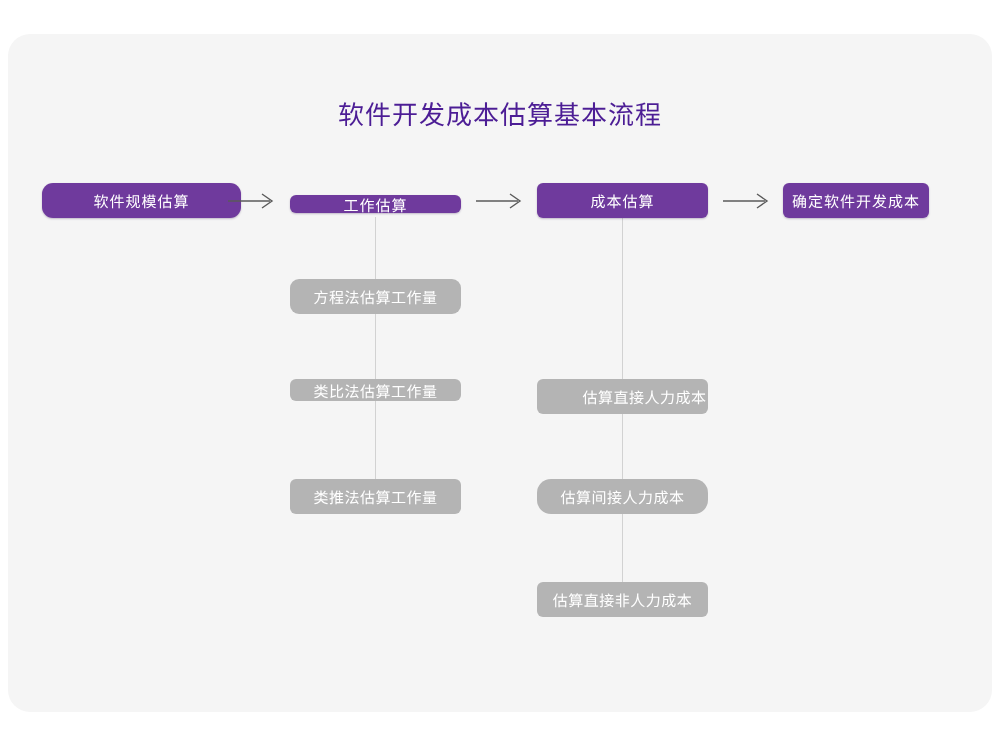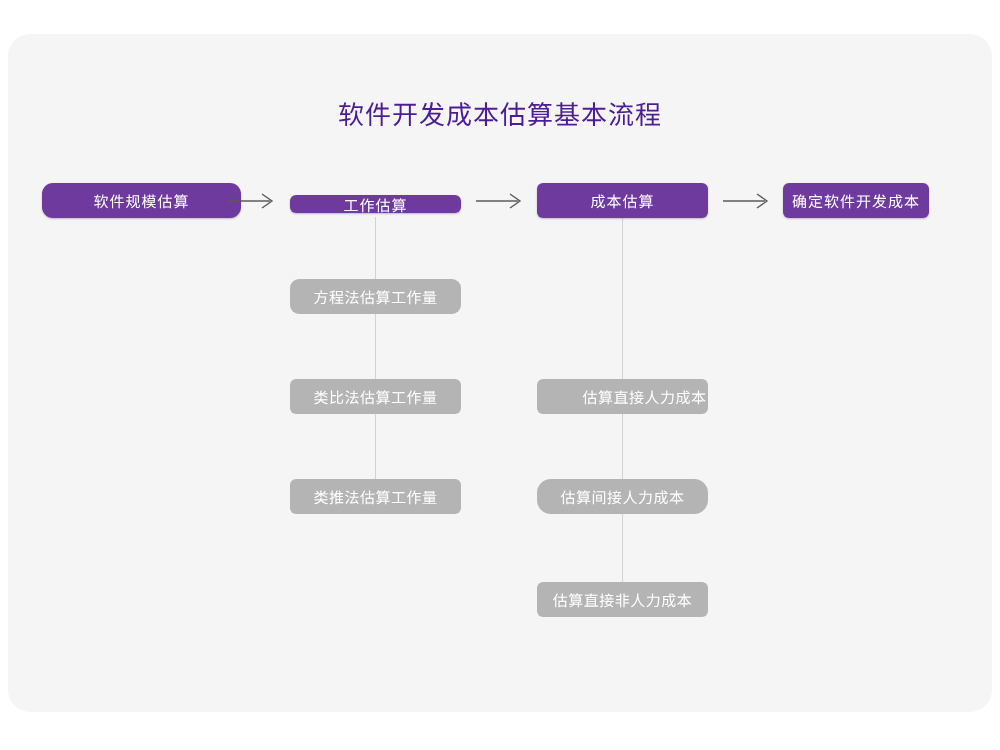--- a/index.html
+++ b/index.html
@@ -146,21 +146,21 @@
       <svg width="52" height="20" viewBox="0 0 52 20" aria-hidden="true">
         <line x1="2" y1="10" x2="44" y2="10" stroke="#5a5a5a" stroke-width="1.4"></line>
         <polyline points="36,3 46,10 36,17" fill="none" stroke="#5a5a5a" stroke-width="1.4"></polyline>
       </svg>
     </div>
 
     <div class="node secondary" style="left:290px; top:279px; width:171px; height:35px;border-radius:9px;">
       <span>方程法估算工作量</span>
     </div>
 
-    <div class="node secondary" style="left:290px; top:379px; width:171px; height:35px;">
+    <div class="node secondary" style="left:290px; top:379px; width:171px; height:22px;">
       <span>类比法估算工作量</span>
     </div>
 
     <div class="node secondary" style="left:290px; top:479px; width:171px; height:35px;">
       <span>类推法估算工作量</span>
     </div>
 
 
     <div class="node secondary" style="left:537px; top:379px; width:171px; height:35px;padding-left:44px;">
       <span>估算直接人力成本</span>

